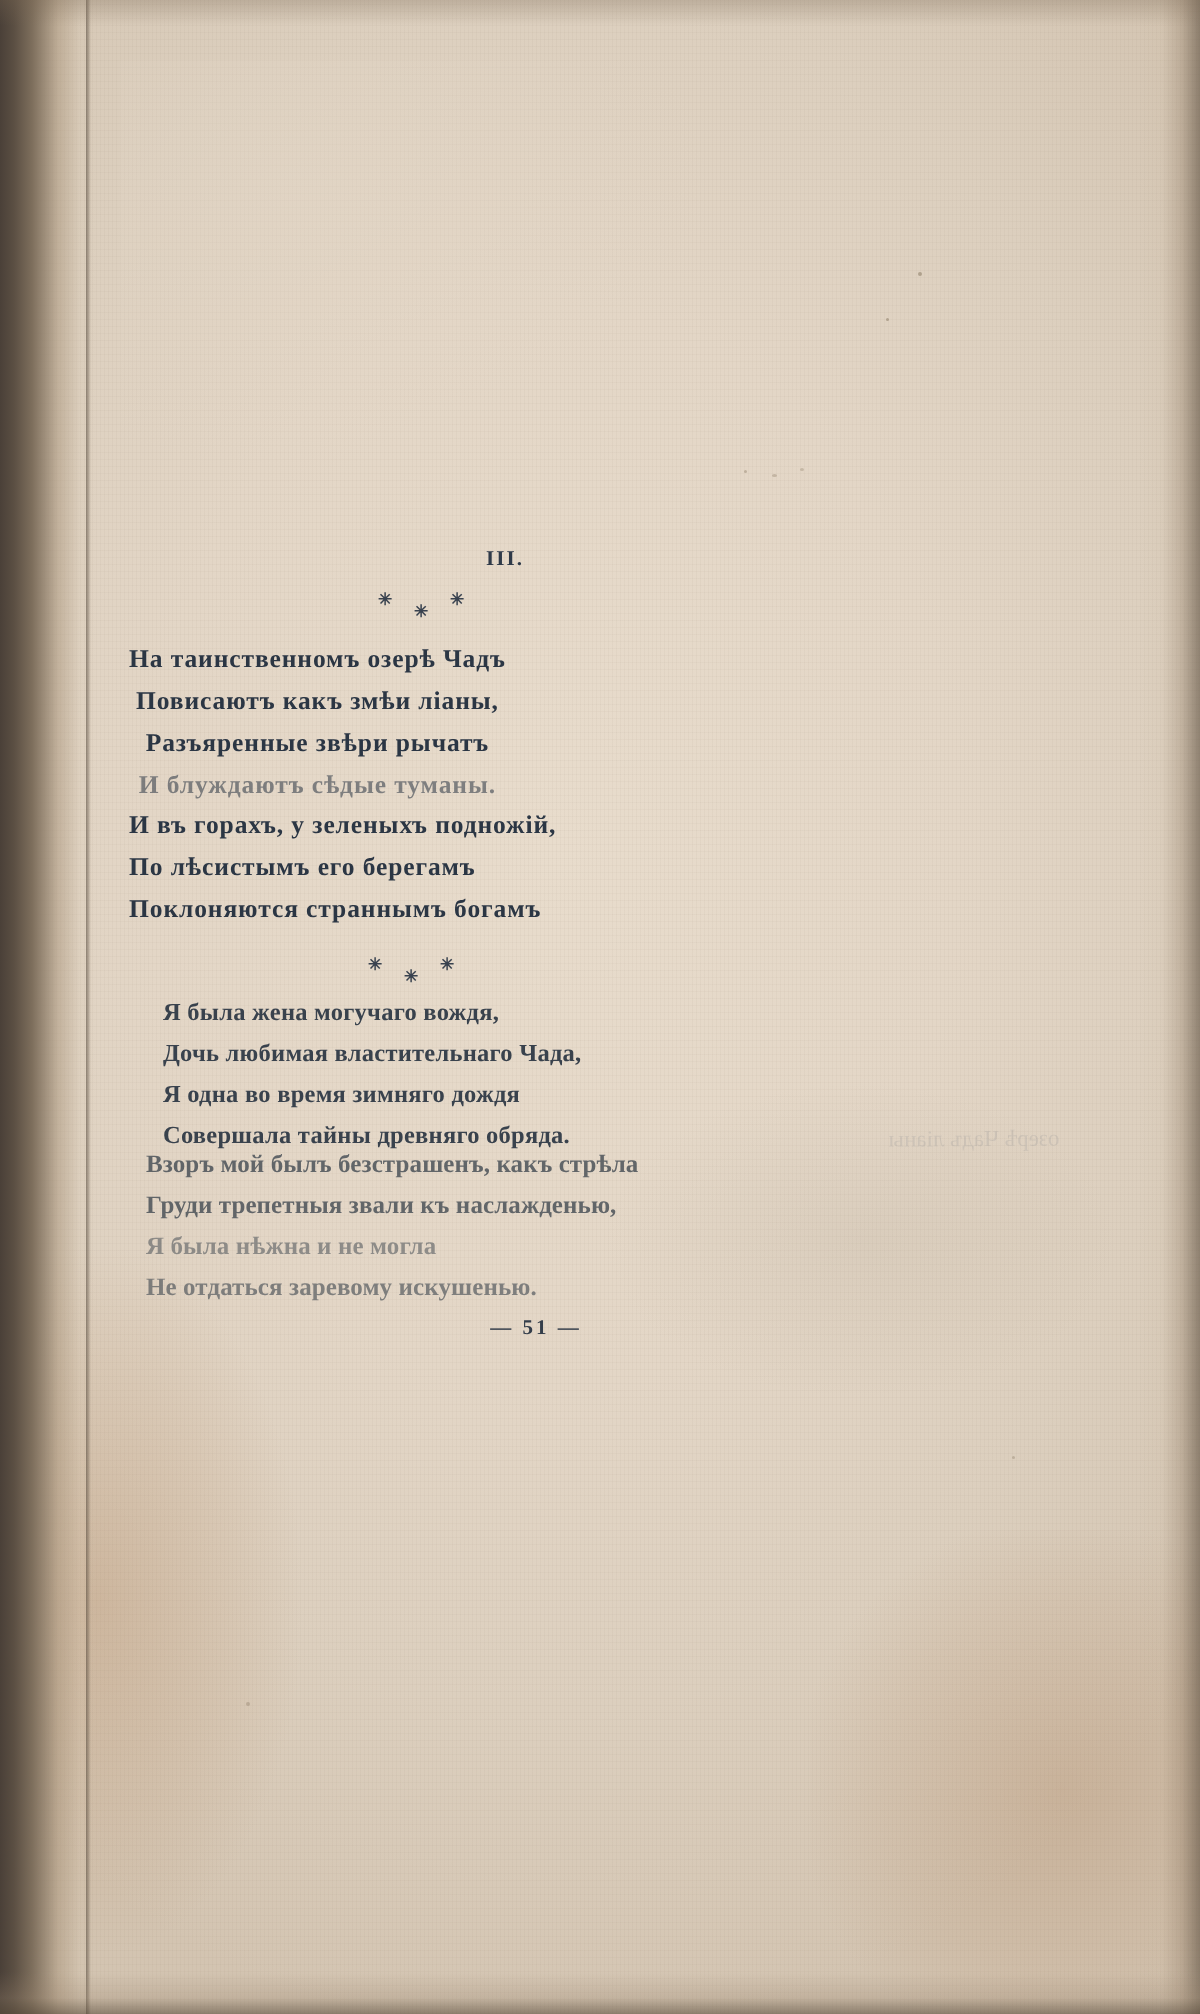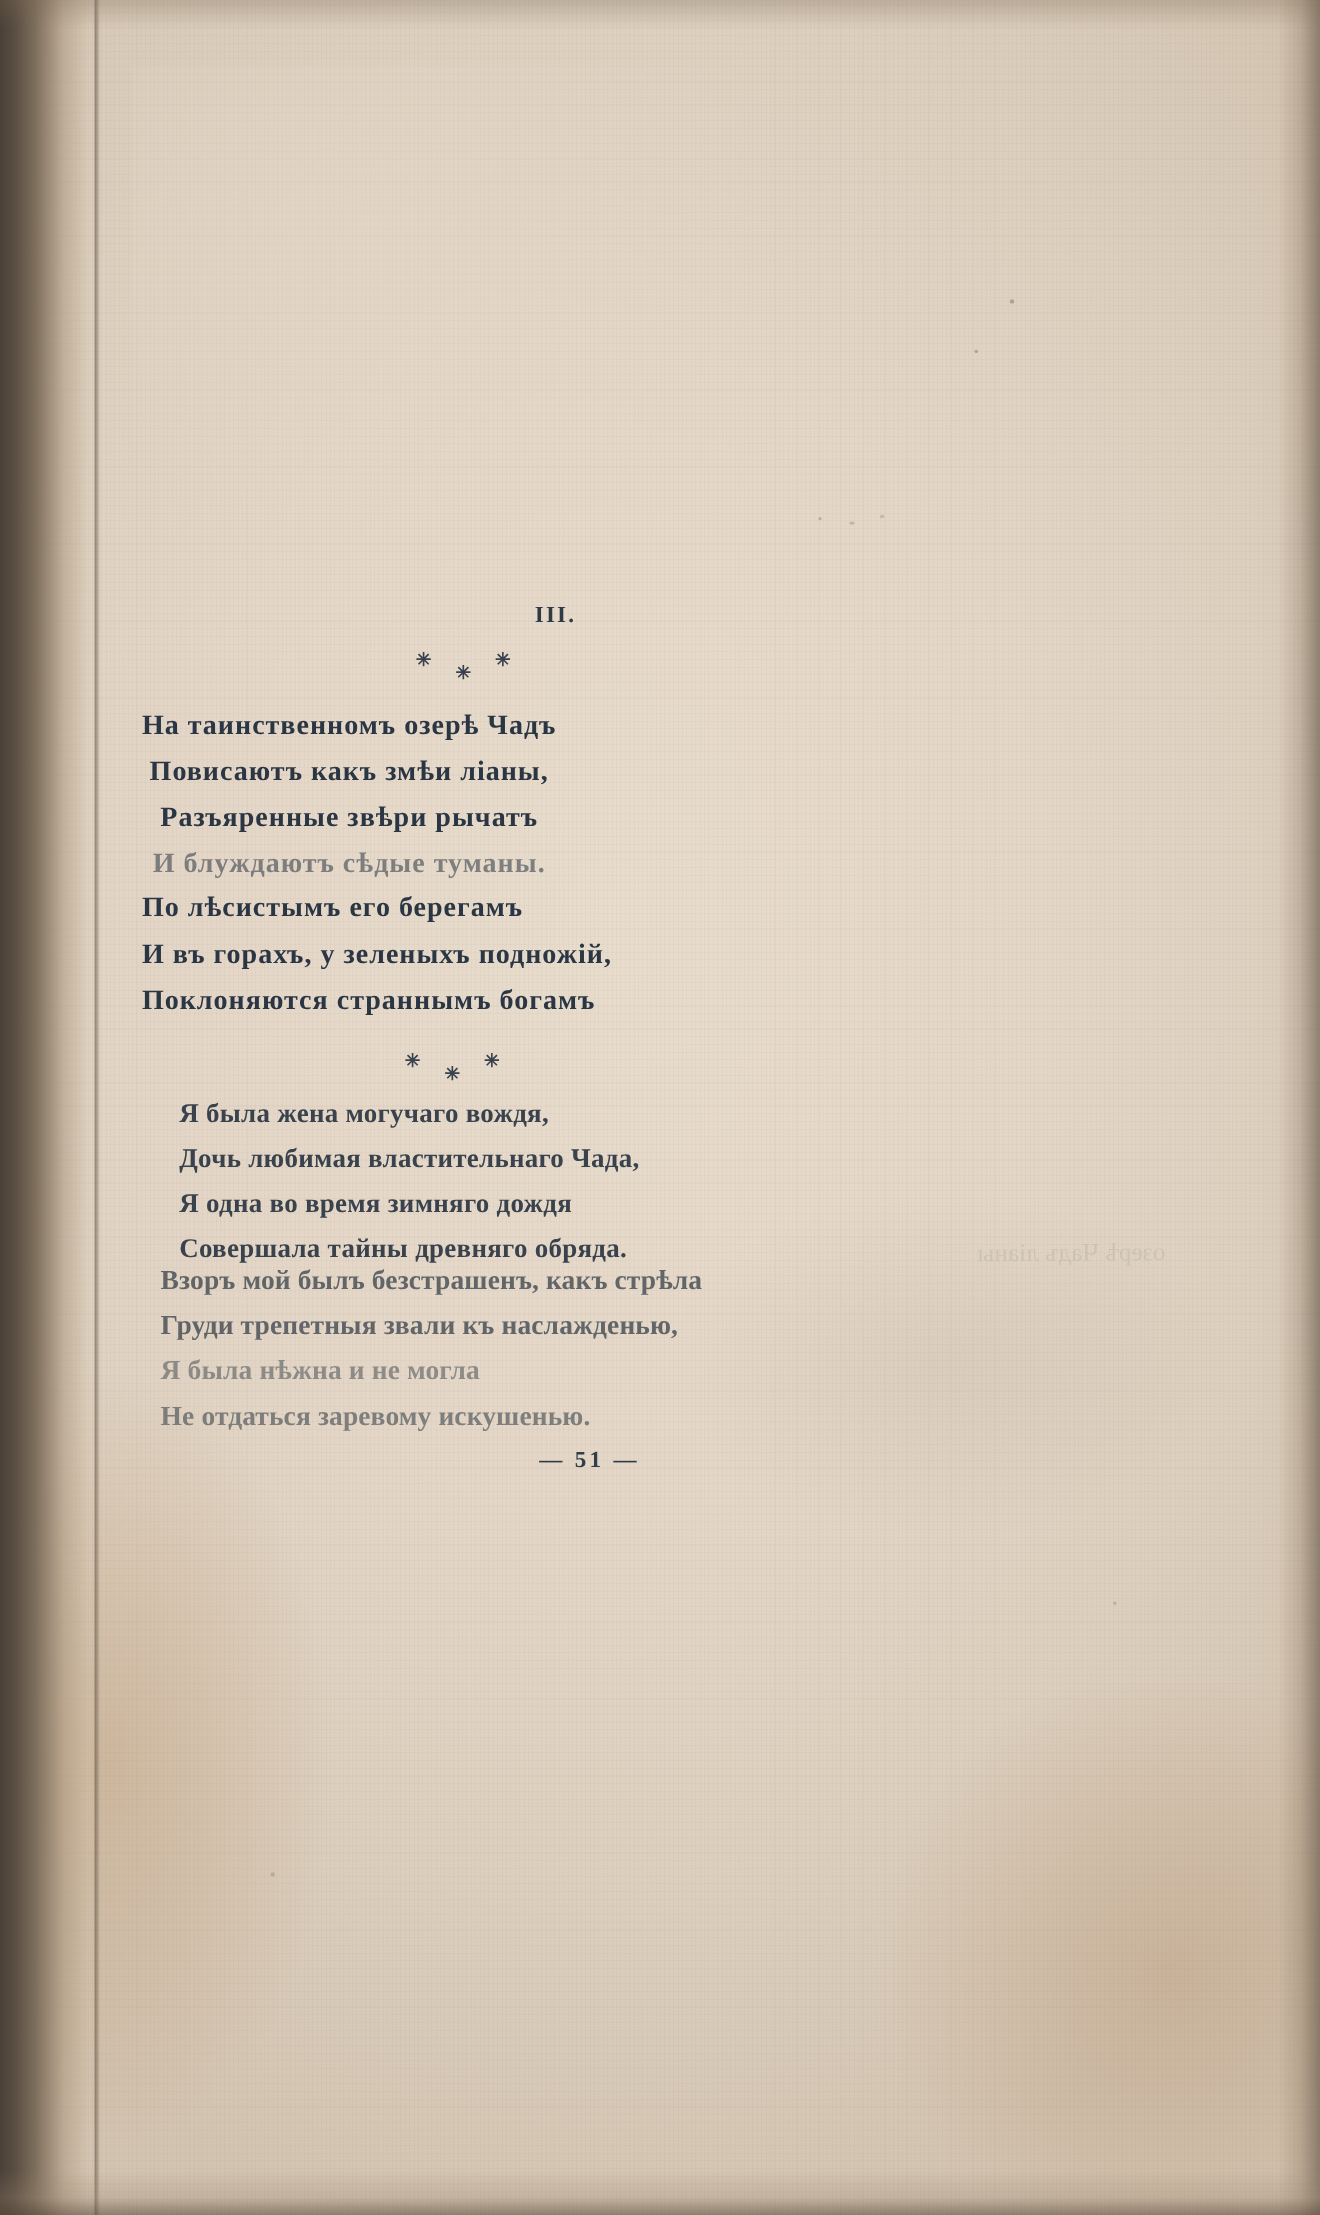--- a/index.html
+++ b/index.html
@@ -257,22 +257,22 @@
     </div>
 
     <div class="stanza group-a s1">
       <div class="line">На таинственномъ озерѣ Чадъ</div>
       <div class="line">Повисаютъ какъ змѣи ліаны,</div>
       <div class="line">Разъяренные звѣри рычатъ</div>
       <div class="line lead-dim">И блуждаютъ сѣдые туманы.</div>
     </div>
 
     <div class="stanza group-a s2">
+      <div class="line">И въ горахъ, у зеленыхъ подножій,</div>
       <div class="line">По лѣсистымъ его берегамъ</div>
-      <div class="line">И въ горахъ, у зеленыхъ подножій,</div>
       <div class="line">Поклоняются страннымъ богамъ</div>
     </div>
 
     <div class="asterism asterism-2">
       <span class="a1">✳</span>
       <span class="a2">✳</span>
       <span class="a3">✳</span>
     </div>
 
     <div class="stanza group-b s3">

